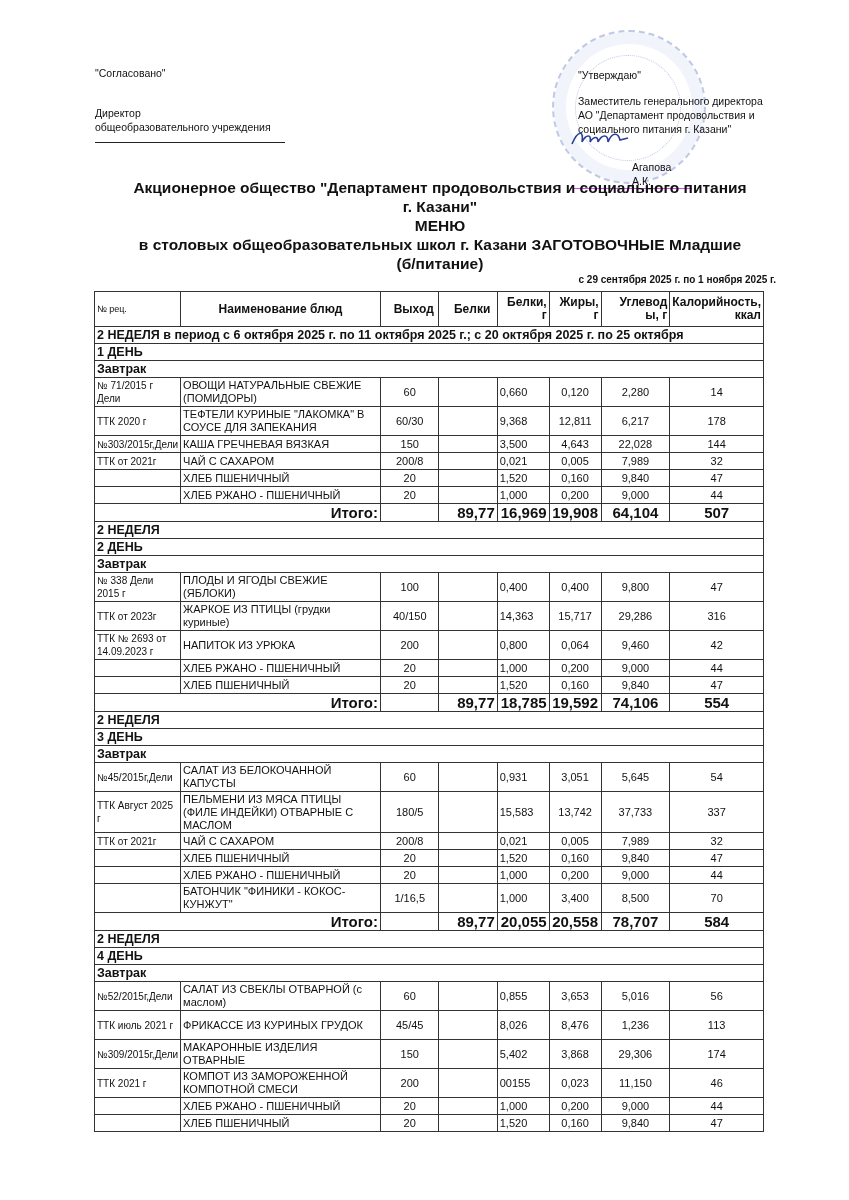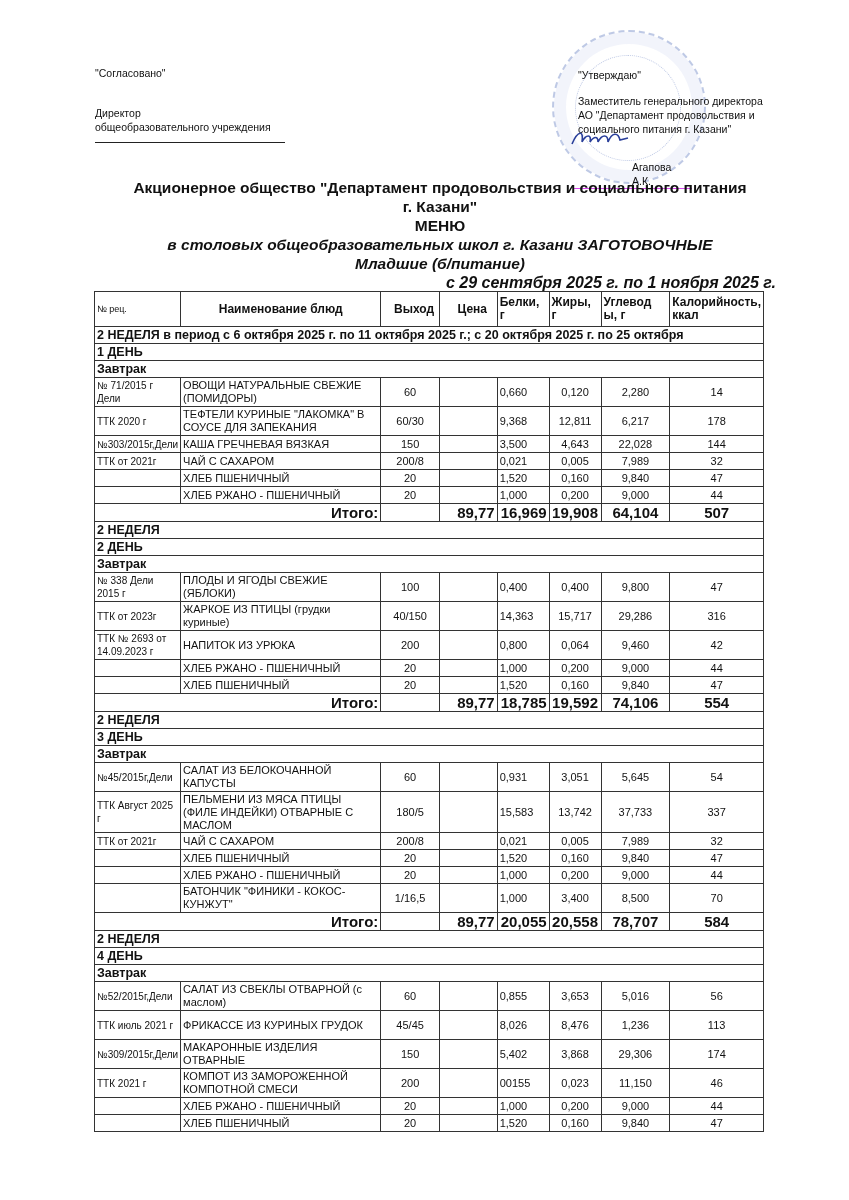--- a/index.html
+++ b/index.html
@@ -6,36 +6,36 @@
   body { width:849px; height:1200px; position:relative; overflow:hidden; font-family:"Liberation Sans", sans-serif; color:#111; }
   .abs { position:absolute; }
   .small { font-size:10.5px; line-height:14px; }
   .hdr-left { left:95px; top:66px; }
   .hdr-left .line { width:190px; border-bottom:1px solid #222; margin-top:2px; height:6px; }
   .hdr-right { left:578px; top:68px; width:210px; }
   .stamp { left:552px; top:30px; width:150px; height:150px; border-radius:50%; border:2px dashed rgba(70,100,180,0.35); box-shadow: inset 0 0 0 12px rgba(90,120,200,0.08); }
   .stamp2 { left:575px; top:55px; width:104px; height:104px; border-radius:50%; border:1.5px dotted rgba(70,100,180,0.35); }
   .sign { left:568px; top:128px; width:64px; height:22px; }
   .title { left:90px; width:700px; top:178px; text-align:center; font-weight:bold; font-size:15.5px; line-height:19px; }
-  .period { right:73px; top:274px; font-weight:bold; font-size:16px;font-style:italic; }
+  .period { right:73px; top:274px; font-weight:bold; font-size:10px; }
   table.menu { position:absolute; left:94px; top:291px; border-collapse:collapse; width:670px; font-size:11px; }
   table.menu td { border:1px solid #333; padding:0 2px; vertical-align:middle; line-height:13px; }
   .c1 { width:79px; font-size:10px; }
   .c2 { width:203px; }
   .c3 { width:46px; text-align:center; }
   .c4 { width:46px; text-align:right; }
   .c5 { width:47px; }
   .c6 { width:47px; text-align:center; }
   .c7 { width:65px; text-align:center; }
   .c8 { text-align:center; }
   .head td { font-size:12px; font-weight:bold; height:34px; }
   .head td.c1 { font-weight:normal; font-size:9px; text-align:left; }
   .head td.c2 { text-align:center; }
   .head td.c3, .head td.c4 { text-align:center;padding-left:10px; }
-  .head td.c5, .head td.c6, .head td.c7, .head td.c8 { text-align:left; }
+  .head td.c5, .head td.c6, .head td.c7, .head td.c8 { text-align:right; }
   .sec td { font-weight:bold; font-size:12.5px; height:16px; }
   .r1 td { height:16px; }
   .r2 td { height:28px; }
   .r3 td { height:40px; }
   .tot td { font-weight:bold; font-size:15px; height:17px;margin-top:44px; }
   .tot td.lbl { text-align:right; }
   .tot td.c4, .tot td.c5 { text-align:right; }
 </style>
 </head>
 <body>
@@ -59,31 +59,31 @@
   <div>социального питания г. Казани"</div>
   <div style="padding-left:58px; border-bottom:1px solid #d946ef; width:60px; margin-left:-4px;margin-top:24px;">Агапова А.К.</div>
 </div>
 <svg class="abs sign" viewBox="0 0 64 22">
   <path d="M4 16 C10 2, 16 2, 14 14 C18 6, 24 6, 22 14 C26 8, 30 8, 30 14 C34 6, 40 6, 40 14 C44 4, 50 4, 52 12 L60 10" fill="none" stroke="#2a3f9a" stroke-width="1.6"></path>
 </svg>
 
 <div class="abs title">
   <div style="padding:0 40px;">Акционерное общество "Департамент продовольствия и социального питания г. Казани"</div>
   <div>МЕНЮ</div>
-  <div style="padding:0 40px;font-style:italic;">в столовых общеобразовательных школ г. Казани ЗАГОТОВОЧНЫЕ Младшие (б/питание)</div>
+  <div style="padding:0 40px;">в столовых общеобразовательных школ г. Казани ЗАГОТОВОЧНЫЕ Младшие (б/питание)</div>
 </div>
 <div class="abs period">с 29 сентября 2025 г. по 1 ноября 2025 г.</div>
 
 <table class="menu">
   <tbody id="menu-body">
     <tr class="head">
       <td class="c1">№ рец.</td>
       <td class="c2">Наименование блюд</td>
       <td class="c3">Выход</td>
-      <td class="c4">Цена</td>
+      <td class="c4">Белки</td>
       <td class="c5">Белки, г</td>
       <td class="c6">Жиры, г</td>
       <td class="c7">Углевод ы, г</td>
       <td class="c8">Калорийность, ккал</td>
     </tr>
     <tr class="sec">
       <td colspan="8">2 НЕДЕЛЯ в период  с 6 октября 2025 г. по 11 октября 2025 г.; с 20 октября 2025 г. по 25 октября</td>
     </tr>
   <tr class="sec">
         <td colspan="8">1 ДЕНЬ</td>

